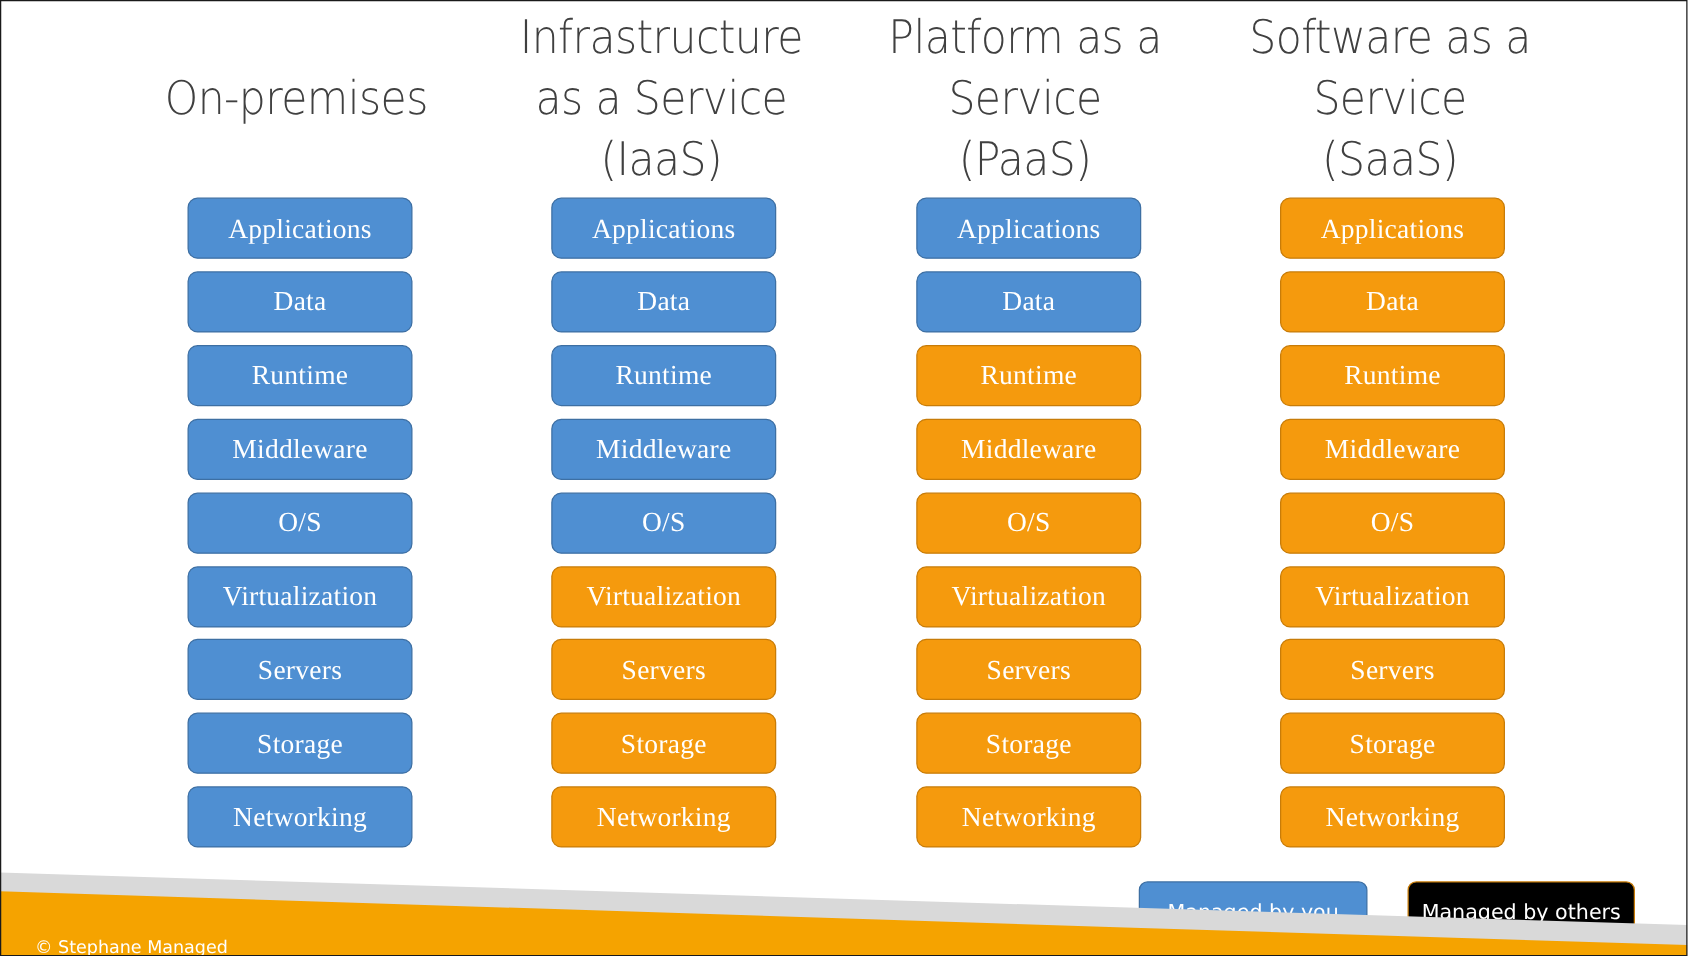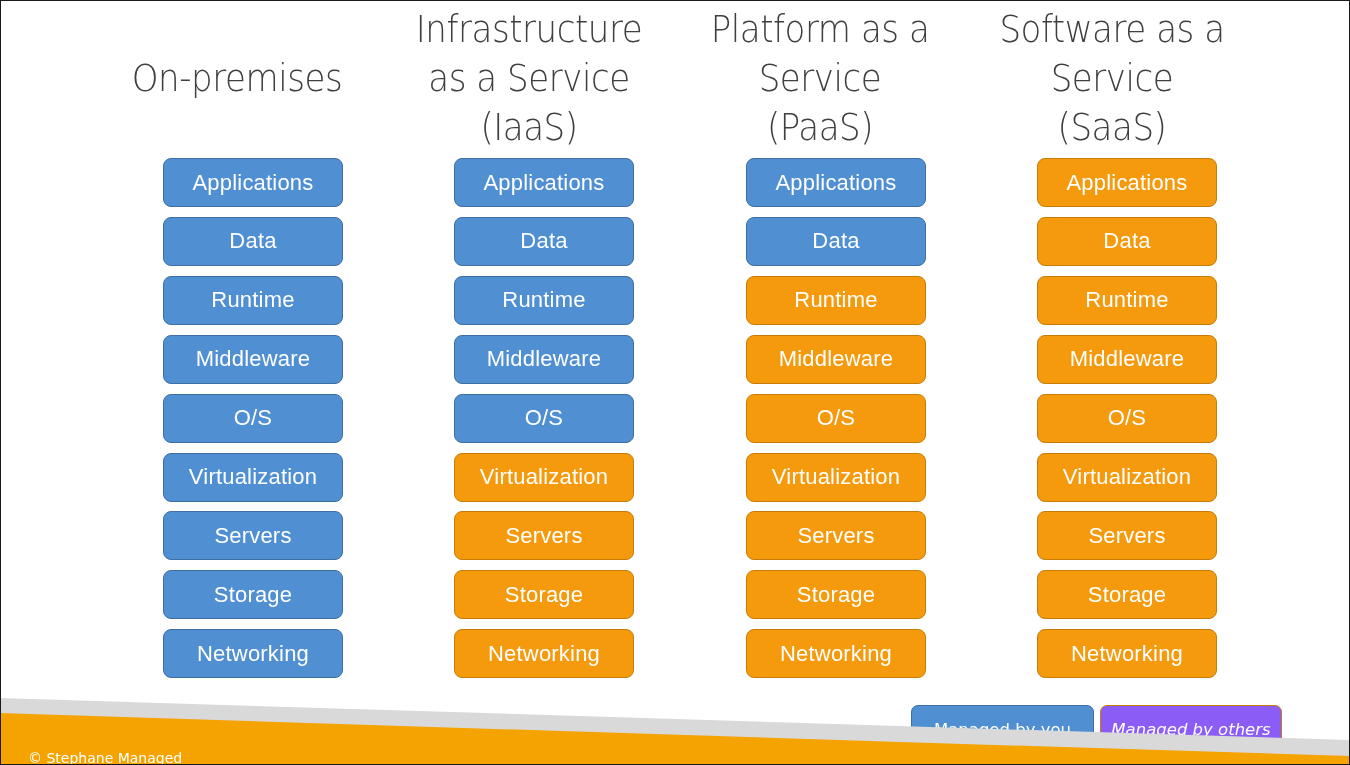--- a/index.html
+++ b/index.html
@@ -15,25 +15,25 @@
   }
   .col-title {
     position: absolute; text-align: center; color: #404040;
     font-family: "DejaVu Sans", sans-serif; font-weight: 300;
     font-size: 37px; line-height: 49px; letter-spacing: -0.5px;
     transform: scaleX(0.92);
   }
   .col-title span { display: block; }
   .column { position: absolute; top: 158px; width: 182px; }
   .box {
-    position: absolute; left: 16px; width: 180px; height: 49px;
+    position: absolute; left: 3px; width: 180px; height: 49px;
     border-radius: 8px; box-sizing: border-box;
     display: flex; align-items: center; justify-content: center;
     color: #ffffff; font-size: 22px;
-    font-family: Liberation Sans, sans-serif;
+    font-family: Liberation Serif, serif;
     letter-spacing: 0.2px;
   }
   .box.you { background: #4f8fd2; border: 1.5px solid #3d6fa3; }
   .box.others { background: #f59a0d; border: 1.5px solid #c87c08; }
   .legend-box {
     position: absolute; top: 705px; height: 48px; border-radius: 7px;
     box-sizing: border-box; color: #ffffff; font-size: 16.5px;
     display: flex; align-items: center; justify-content: center;
     font-family: "DejaVu Sans", sans-serif;
   }
@@ -185,17 +185,17 @@
       <span>Storage</span>
     </div>
     <div class="box others" style="top: 471.2px;">
       <span>Networking</span>
     </div>
   </div>
 
 <div class="legend-box" style="left:911px; width:183px; background:#4f8fd2; border:1.5px solid #3d6fa3;">
   <span>Managed by you</span>
 </div>
-<div class="legend-box" style="left:1100px; width:182px; background:#8b5cf6; border:1.5px solid #c87c08;font-style:italic;">
+<div class="legend-box" style="left:1126px; width:182px; background:#000000; border:1.5px solid #c87c08;">
   <span>Managed by others</span>
 </div>
 
 <div class="copyright">© Stephane Managed</div>
 
 </body></html>

